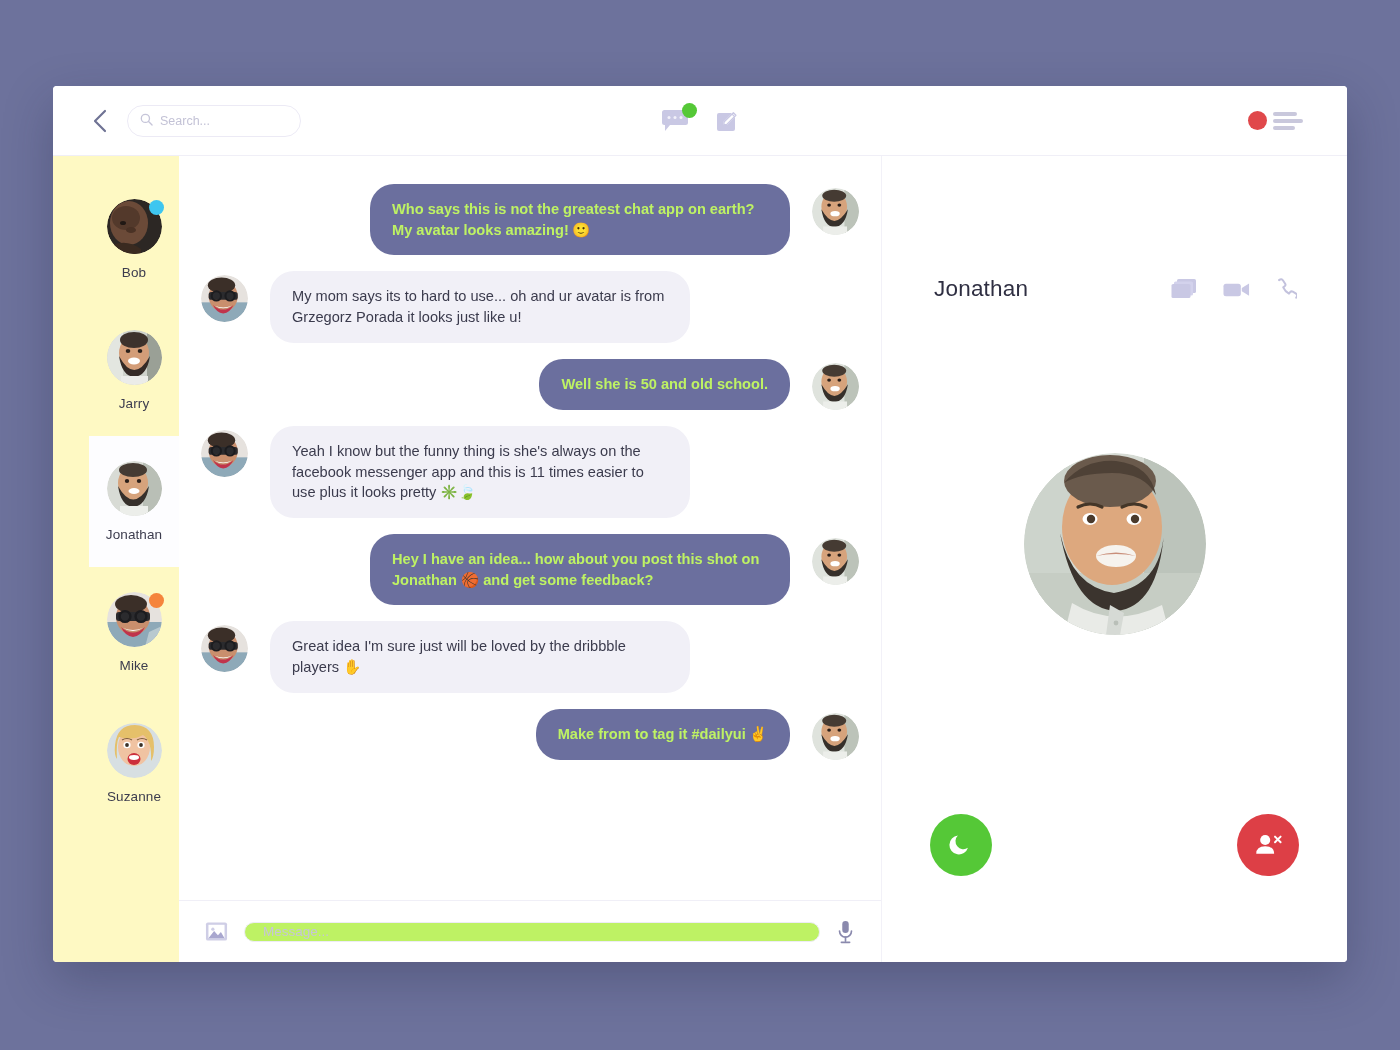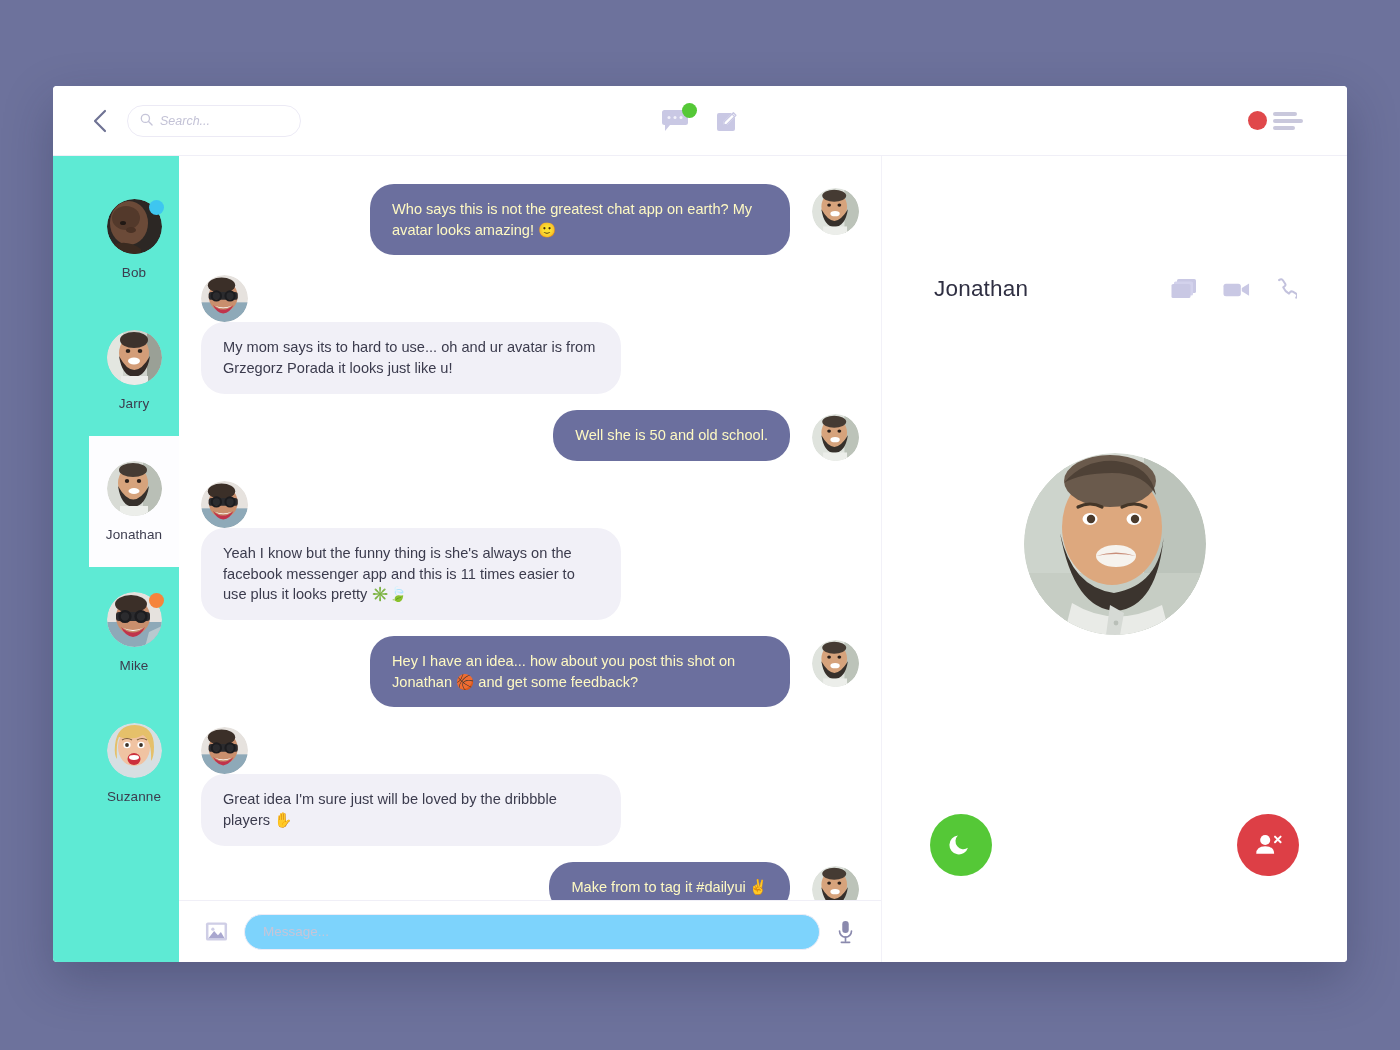--- a/index.html
+++ b/index.html
@@ -57,21 +57,20 @@
     background: #fff;
   }
   .search-box .mag { flex: 0 0 auto; margin-right: 7px; }
   .search-input {
     border: none; outline: none;
     font-family: "Liberation Sans", sans-serif;
     font-size: 12.5px;
     color: #0369a1;
     width: 100%;
     background: transparent;
-    font-style: italic;
   }
   .search-input::placeholder { color: #c3c2d6; }
 
   .topbar-center {
     position: absolute;
     left: 50%;
     transform: translateX(-50%);
     display: flex;
     align-items: center;
     gap: 26px;
@@ -104,21 +103,21 @@
   .menu-lines i:nth-child(2){ width: 30px; }
   .menu-lines i:nth-child(3){ width: 22px; }
 
   
   .body-row { flex: 1; display: flex; min-height: 0; }
 
   
   .sidebar {
     width: 126px;
     flex: 0 0 126px;
-    background: #5eead4;
+    background: #fef9c3;
     overflow: hidden;
     padding-top: 18px;
     padding-left: 36px;
   }
   .contact {
     height: 131px;
     display: flex;
     flex-direction: column;
     align-items: center;
     justify-content: center;
@@ -160,70 +159,71 @@
     flex: 1;
     padding: 28px 22px 8px 22px;
     overflow: hidden;
   }
   .msg-row {
     display: flex;
     align-items: flex-start;
     margin-bottom: 16px;
   }
   .msg-row.out { justify-content: flex-end; }
-  .msg-row.in  { justify-content: flex-start; flex-direction: column; }
+  .msg-row.in  { justify-content: flex-start; }
 
   .msg-av {
     width: 47px; height: 47px;
     border-radius: 50%;
     overflow: hidden;
     flex: 0 0 47px;
   }
   .msg-row.out .msg-av { margin-left: 22px; margin-top: 4px; }
   .msg-row.in  .msg-av { margin-right: 22px; margin-top: 4px; }
 
   .bubble {
     max-width: 420px;
     padding: 15px 22px;
     font-size: 14.6px;
     line-height: 1.42;
     border-radius: 24px;
   }
   .bubble.out {
     background: #6b6f9e;
-    color: #fef9c3;
+    color: #bef264;
     border-bottom-right-radius: 24px;
+    font-weight: bold;
   }
   .bubble.in {
     background: #f1f0f7;
     color: #3b3b4d;
   }
 
   
   .composer {
     height: 62px;
     flex: 0 0 62px;
     border-top: 1px solid #f0eff7;
     display: flex;
     align-items: center;
     padding: 0 26px;
     gap: 16px;
     background: #fff;
   }
   .composer-input {
     flex: 1;
-    height: 36px;
+    height: 20px;
     border: 1px solid #edecf6;
     border-radius: 18px;
     padding: 0 18px;
     font-size: 13.5px;
     font-family: "Liberation Sans", sans-serif;
     color: #6b6b80;
     outline: none;
-    background: #7dd3fc;
+    background: #bef264;
   }
   .composer-input::placeholder { color: #c6c5d8; }
   .comp-icon { cursor: pointer; line-height: 0; }
 
   
   .profile-col {
     width: 465px;
     flex: 0 0 465px;
     background: #ffffff;
     position: relative;

